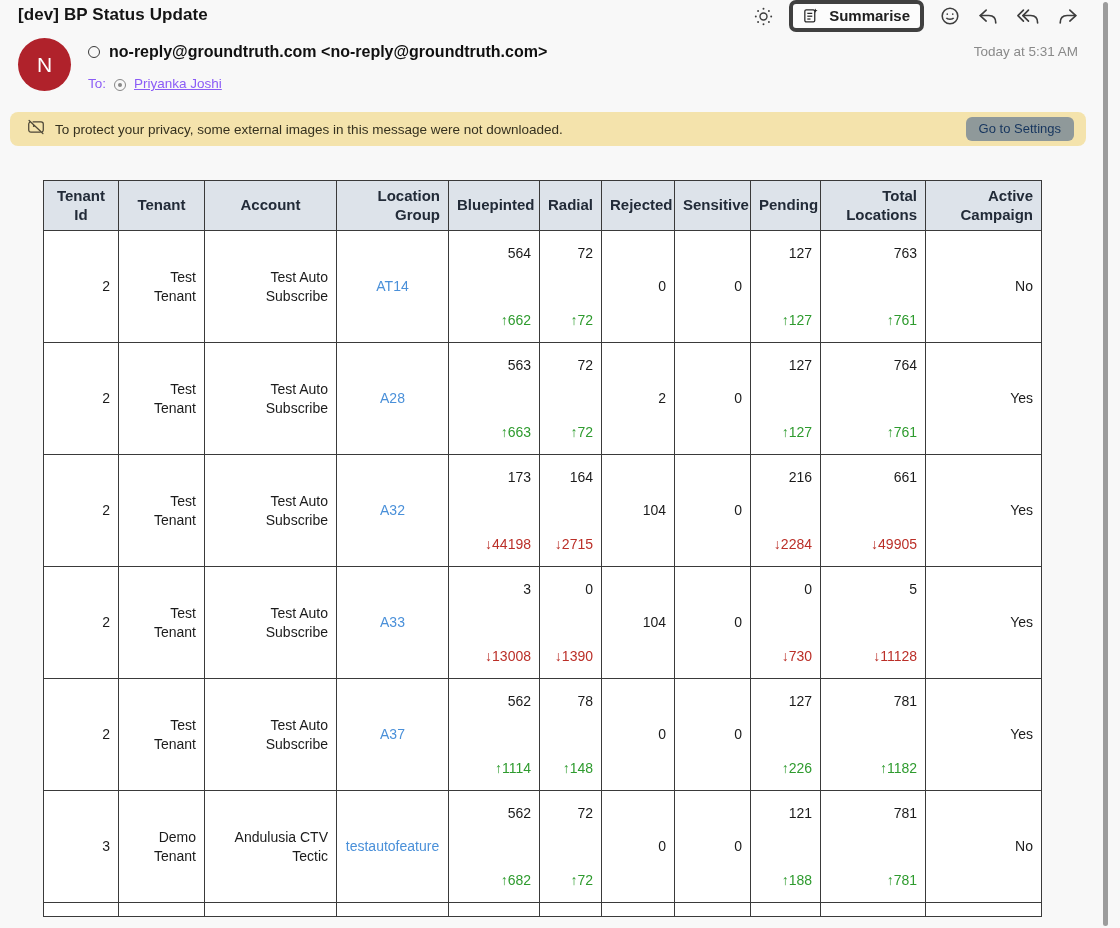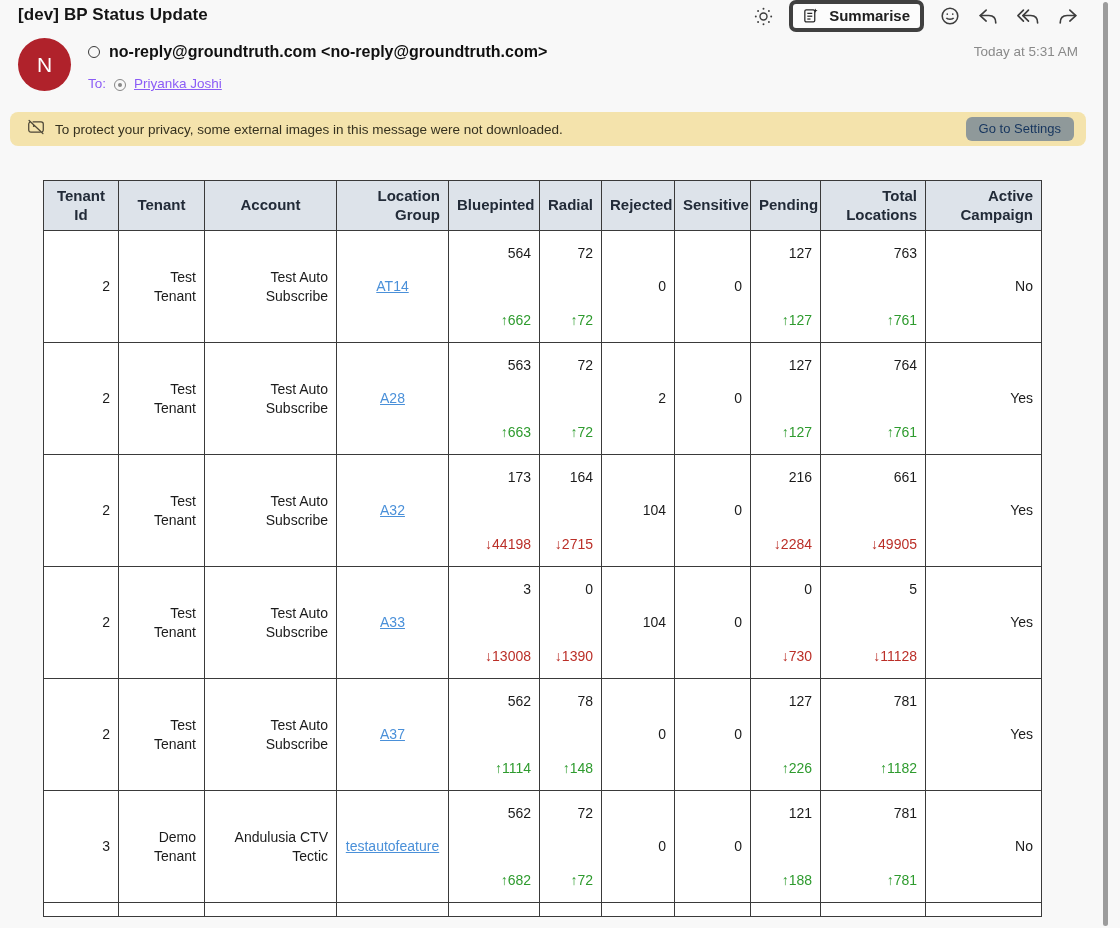--- a/index.html
+++ b/index.html
@@ -79,21 +79,21 @@
   .status tr.partial td { height:14px; }
   .c { text-align:center; }
   .r { text-align:right; }
   .metric { display:flex; flex-direction:column; align-items:flex-end; gap:12px; }
   .metric .val { color:#1b1b1b; }
   .delta { font-size:14px; white-space:nowrap;margin-top:36px; }
   .delta[data-trend="up"]   { color:var(--green,#2e9b2e); }
   .delta[data-trend="down"] { color:var(--red,#bb2f28); }
   .delta[data-trend="up"]::before   { content:"\2191 "; }
   .delta[data-trend="down"]::before { content:"\2193 "; }
-  .lg-link { color:var(--link_blue,#4a90d9); text-decoration:underline; cursor:pointer; }
+  .lg-link { color:var(--link_blue,#4a90d9); cursor:pointer; }
 
   
   .scroll-thumb {
     position:absolute; right:12px; top:2px; width:5px; height:924px;
     background:#9c9c9c; border-radius:3px; cursor:pointer;
   }
 </style>
 </head>
 <body>
 

